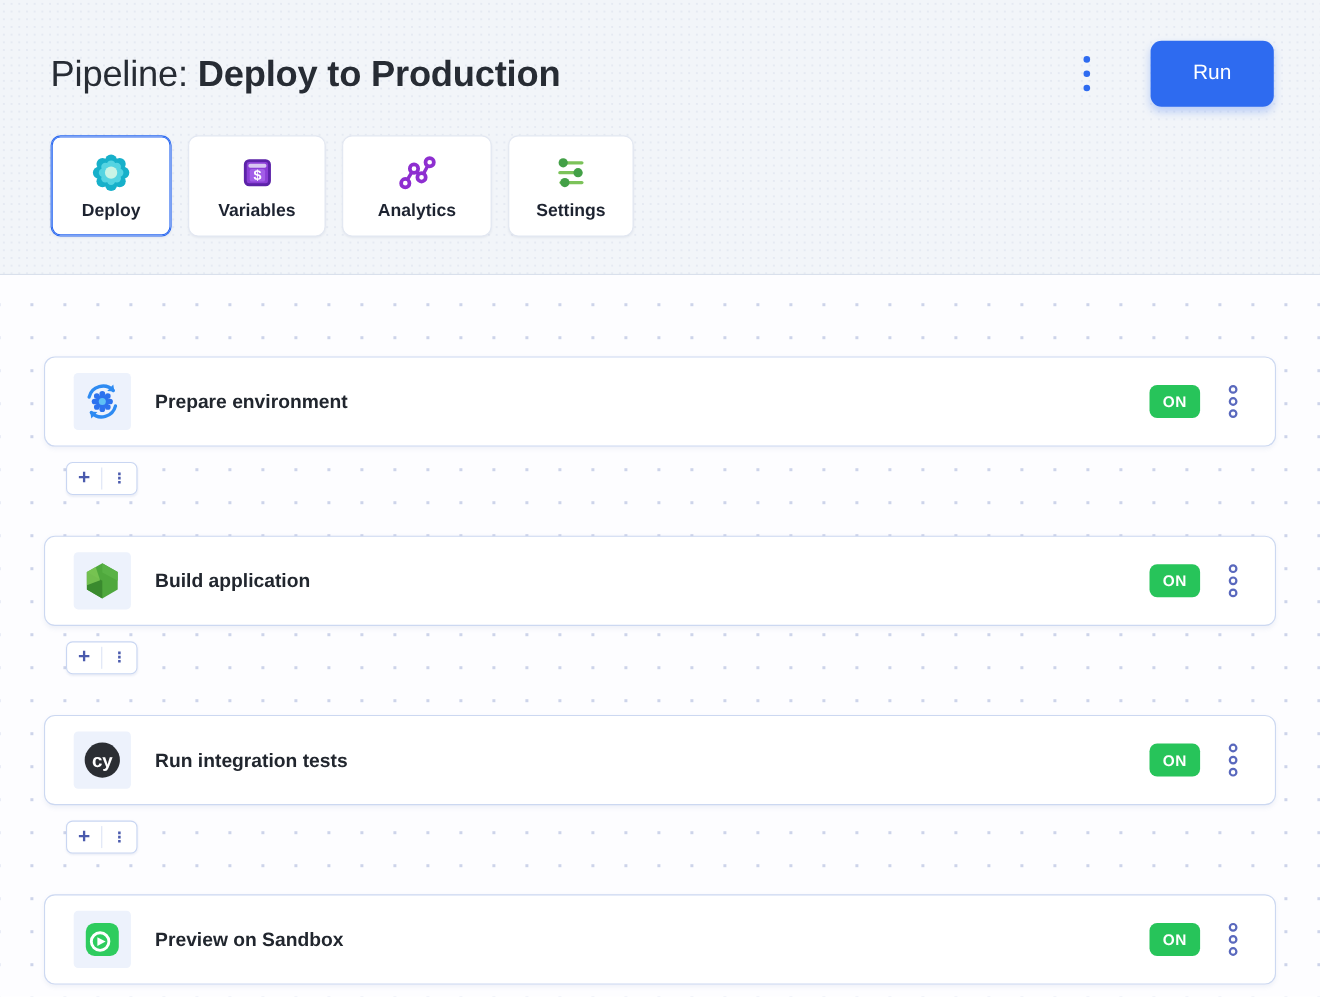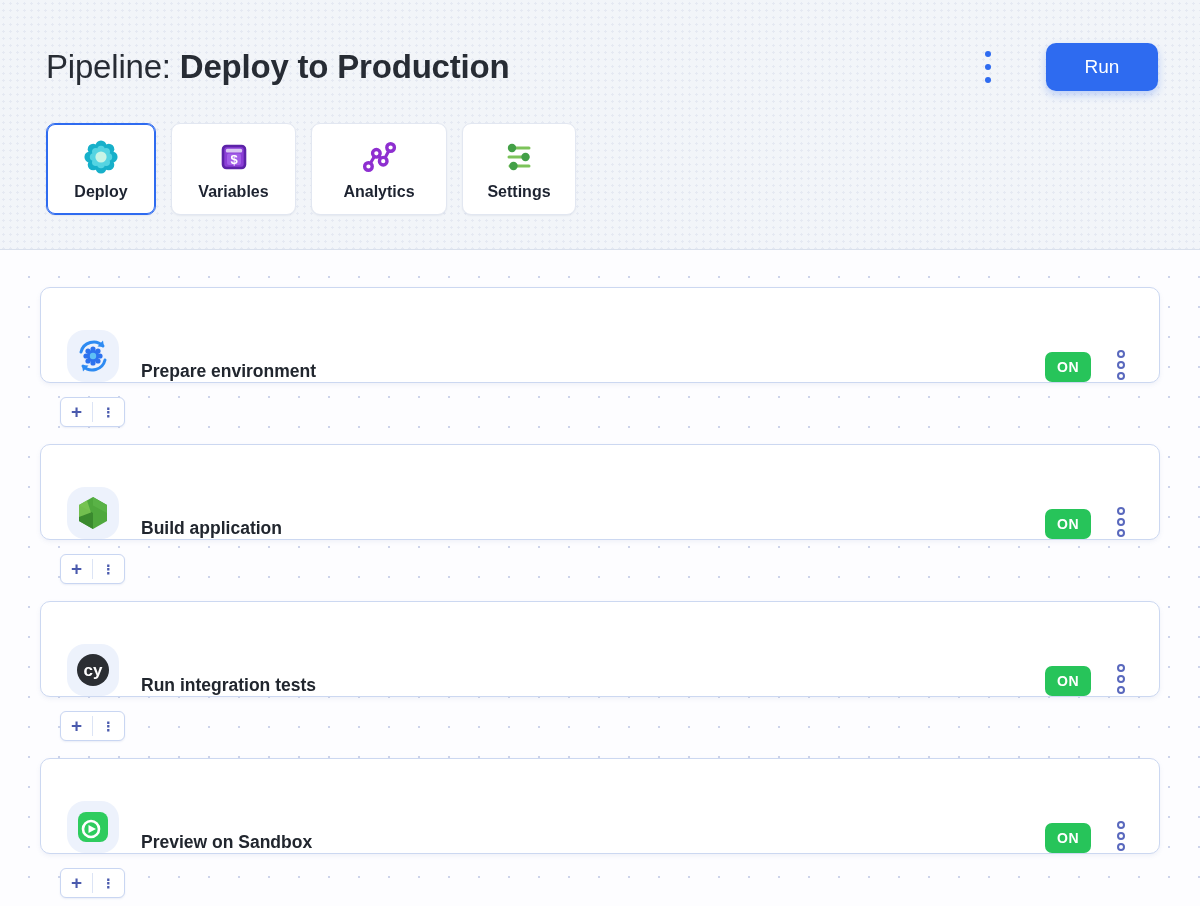--- a/index.html
+++ b/index.html
@@ -33,21 +33,21 @@
   }
   .page-title{font-size:33px;margin:0;font-weight:400;color:#272c34;letter-spacing:-0.2px;}
   .page-title b{font-weight:700;}
   .title-spacer{flex:1;}
   .kebab-blue{
     display:flex;flex-direction:column;gap:7px;align-items:center;
     padding:8px 10px;margin-right:30px;cursor:pointer;border-radius:6px;
   }
   .kebab-blue i{width:6px;height:6px;border-radius:50%;background:var(--accent);}
   .run-btn{
-    width:112px;height:48px;border:none;border-radius:10px;
+    width:112px;height:60px;border:none;border-radius:10px;
     background:var(--accent);color:#fff;font-size:19px;font-weight:500;
     font-family:inherit;cursor:pointer;
     box-shadow:0 4px 8px rgba(46,107,240,0.28);
     margin-left:15px;
   }
 
   
   .tabs{position:absolute;left:46px;top:123px;display:flex;gap:15px;}
   .tab{
     height:92px;background:#fff;border:1px solid #e2e7f1;border-radius:9px;
@@ -61,26 +61,26 @@
 
   
   .content{
     height:656px;background:var(--content-bg);
     background-image:radial-gradient(#cdd4ea 1.3px,transparent 1.45px);
     background-size:30px 30px;background-position:14px 12px;
     padding-top:37px;
   }
   .action-block{margin:0 40px;}
   .card{
-    height:96px;background:#fff;border:1px solid var(--card-border);border-radius:10px;
+    height:82px;background:#fff;border:1px solid var(--card-border);border-radius:10px;
     box-shadow:0 2px 4px rgba(120,140,190,0.10);
-    display:flex;align-items:flex-end;padding:0 32px 0 26px;
+    display:flex;align-items:center;padding:0 32px 0 26px;margin-top:37px;
   }
   .tile{
-    width:52px;height:52px;border-radius:18px;background:#edf2fc;
+    width:52px;height:52px;border-radius:4px;background:#edf2fc;
     display:flex;align-items:center;justify-content:center;margin-right:22px;flex:none;
   }
   .card-title{flex:1;font-size:17.5px;font-weight:700;color:var(--ink);}
   .on-badge{
     width:46px;height:30px;border-radius:7px;background:var(--toggle-on);
     color:#fff;font-size:14px;font-weight:700;letter-spacing:0.4px;
     display:flex;align-items:center;justify-content:center;margin-right:24px;cursor:pointer;
   }
   .kebab-rings{display:flex;flex-direction:column;gap:3px;align-items:center;cursor:pointer;padding:2px;}
   .kebab-rings i{width:8px;height:8px;border-radius:50%;border:2.5px solid var(--slate-blue);background:#fff;}

